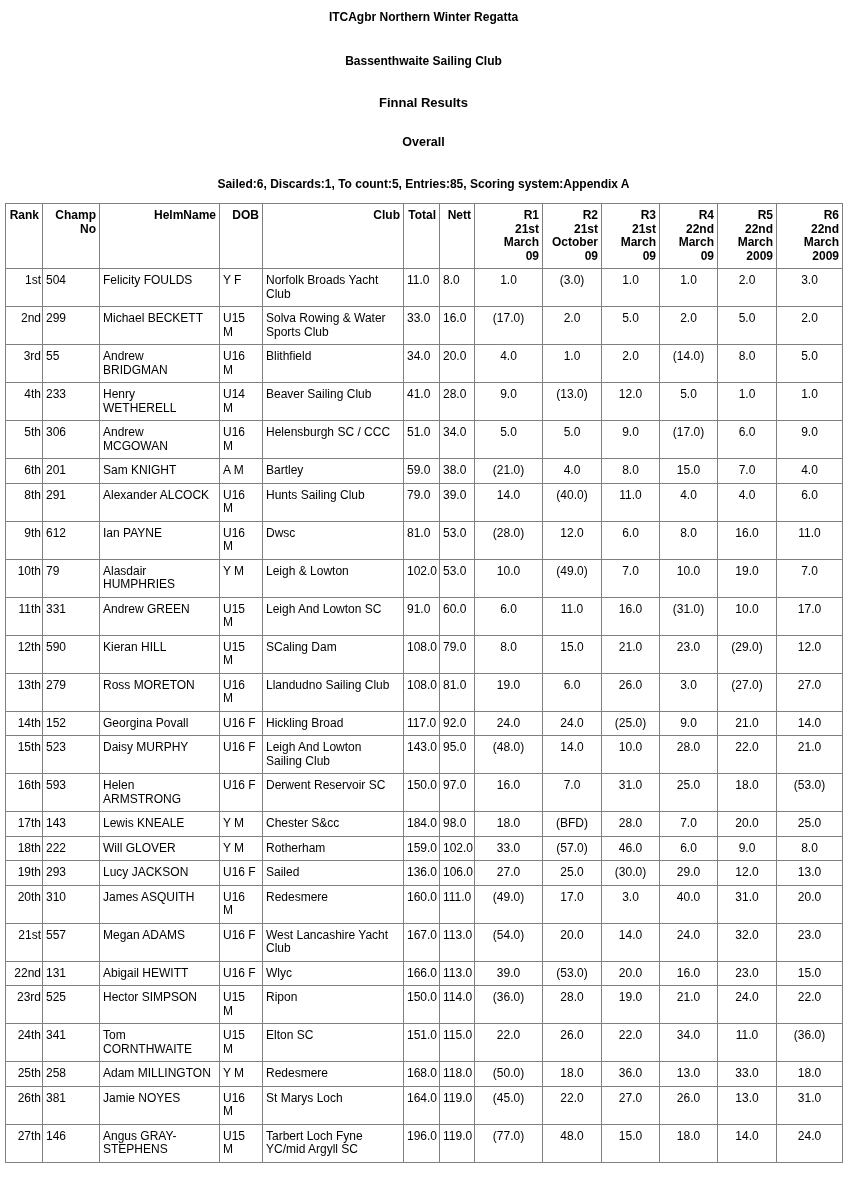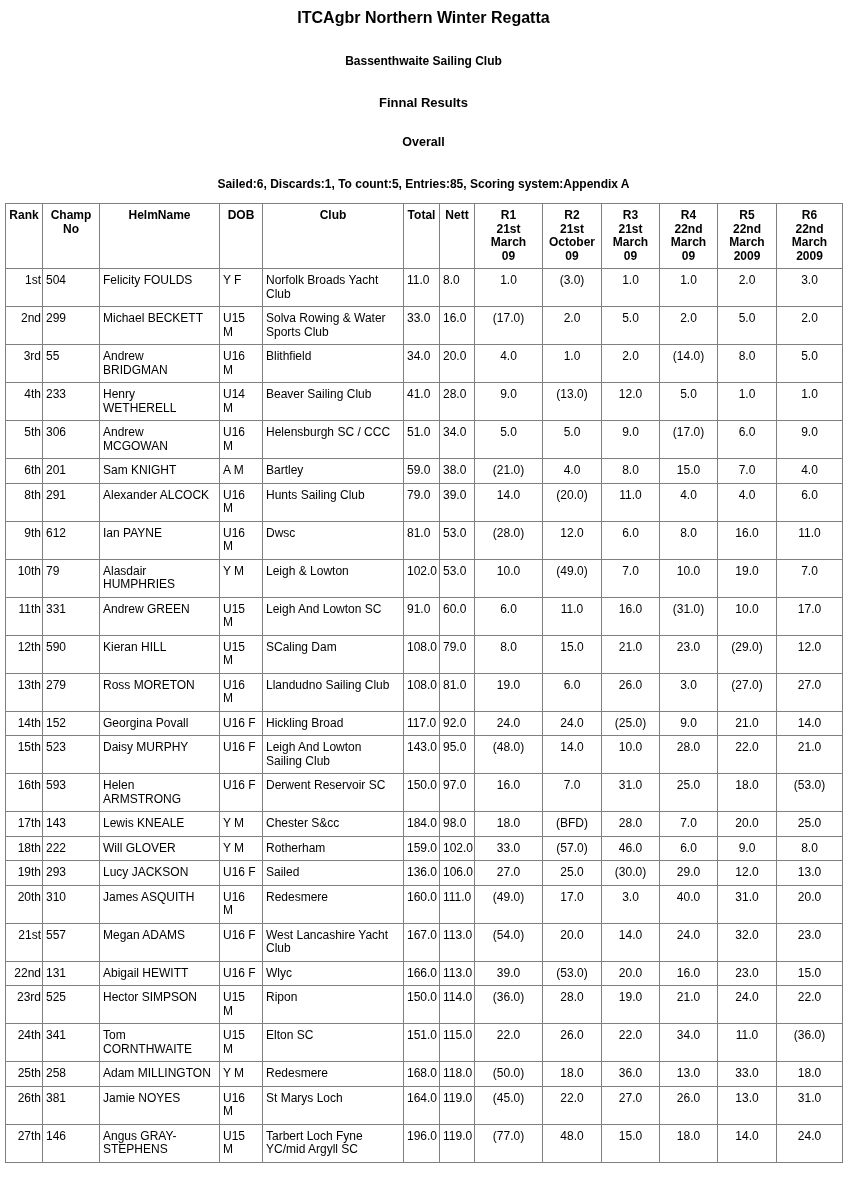--- a/index.html
+++ b/index.html
@@ -7,42 +7,42 @@
     padding: 0;
     background: #ffffff;
     color: #000000;
     font-family: "Liberation Sans", "DejaVu Sans", sans-serif;
   }
   body {
     width: 847px;
     min-height: 1201px;
   }
   .heading { text-align: center; font-weight: bold; margin: 0; }
-  .title       { font-size: 16px; line-height: 19px; padding-top: 8px; }
+  .title       { font-size: 12px; line-height: 19px; padding-top: 8px; }
   .club-title  { font-size: 12px; line-height: 17px; margin-top: 26px; }
   .results-hd  { font-size: 13px; line-height: 16px; margin-top: 25px; }
   .overall-hd  { font-size: 12.5px; line-height: 15px; margin-top: 24px; }
   .summary     { font-size: 12px;  line-height: 14px; margin-top: 27px; text-align: center; font-weight: bold; }
 
   table.results {
     border-collapse: collapse;
     table-layout: fixed;
     width: 838px;
     margin: 5px 0 0 5px;
     font-size: 12px;
     line-height: 13.5px;
   }
   .results th, .results td {
     border: 1px solid #7f7f7f;
     vertical-align: top;
     padding: 5px 3px;
     white-space: pre-line;
     overflow: hidden;
   }
-  .results th { font-weight: bold; text-align: center; }
+  .results th { font-weight: bold; text-align: right; }
   .results th.h-race { }
   .results td.c-rank { text-align: right; padding-left: 1px; padding-right: 1px; margin-left: 26px; }
   .results td.c-race { text-align: center; padding-left: 1px; padding-right: 1px; }
   .results td.c-total, .results td.c-nett { padding-left: 3px; padding-right: 0; }
 </style>
 </head>
 <body>
 
 <h1 class="heading title">ITCAgbr Northern Winter Regatta</h1>
 <h2 class="heading club-title">Bassenthwaite Sailing Club</h2>
@@ -204,21 +204,21 @@
       <tr>
     <td class="c-rank">8th</td>
     <td class="c-champ">291</td>
     <td class="c-helm">Alexander ALCOCK</td>
     <td class="c-dob">U16
 M</td>
     <td class="c-club">Hunts Sailing Club</td>
     <td class="c-total">79.0</td>
     <td class="c-nett">39.0</td>
     <td class="c-race">14.0</td>
-    <td class="c-race">(20.0)</td>
+    <td class="c-race">(40.0)</td>
     <td class="c-race">11.0</td>
     <td class="c-race">4.0</td>
     <td class="c-race">4.0</td>
     <td class="c-race">6.0</td>
   </tr>
       <tr>
     <td class="c-rank">9th</td>
     <td class="c-champ">612</td>
     <td class="c-helm">Ian PAYNE</td>
     <td class="c-dob">U16

